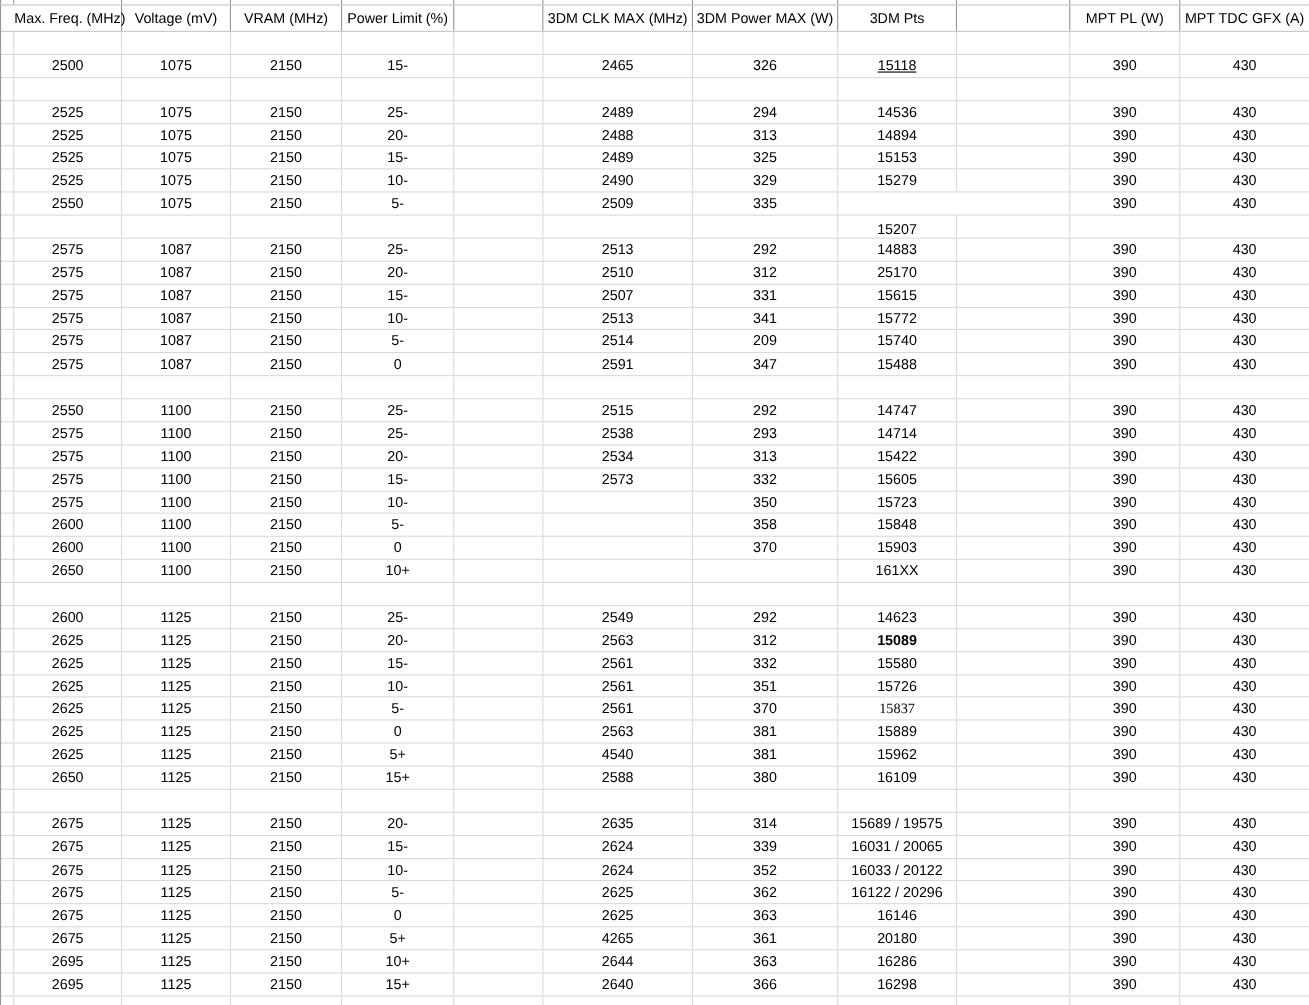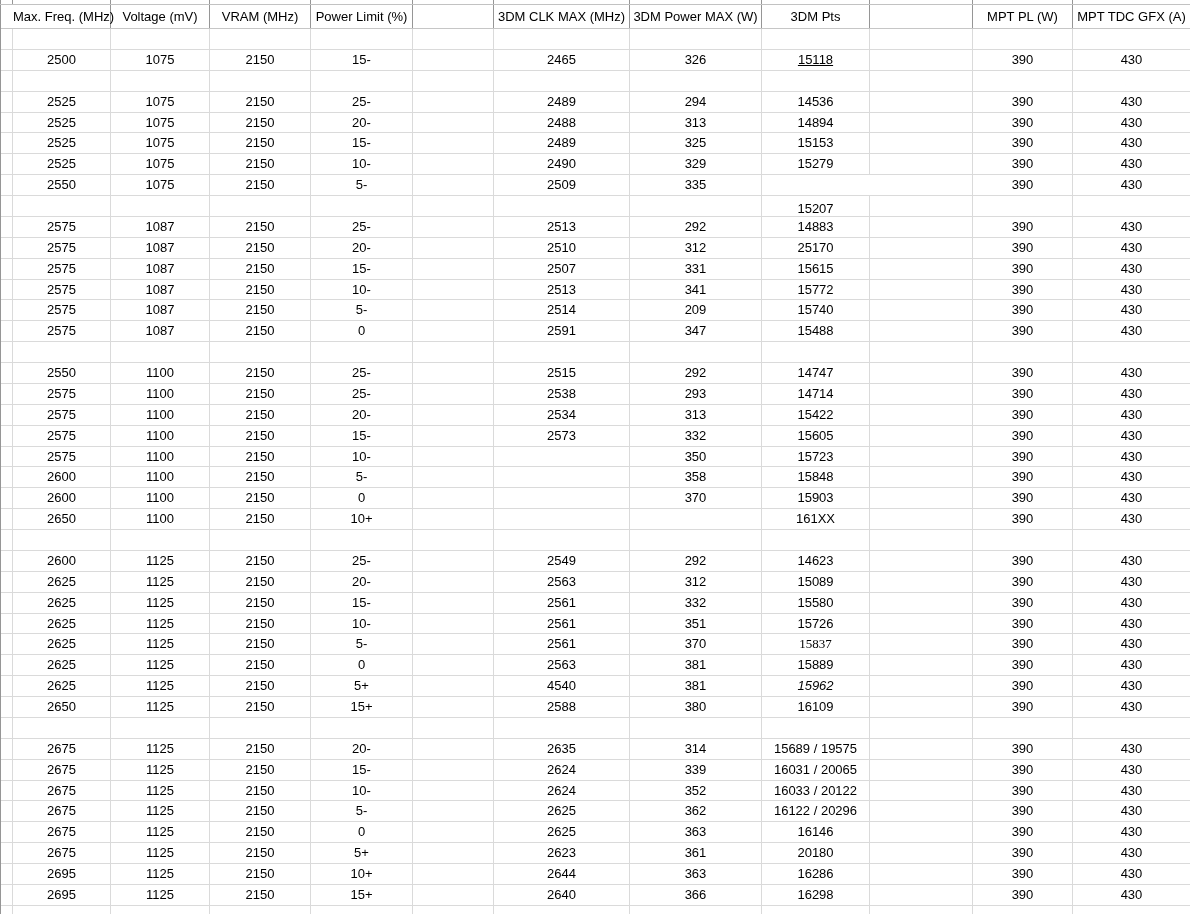--- a/index.html
+++ b/index.html
@@ -453,21 +453,21 @@
       </div>
       <div class="row">
         <div class="cell" style="width: 13px;"></div>
         <div class="cell" style="width: 98px;">2625</div>
         <div class="cell" style="width: 99px;">1125</div>
         <div class="cell" style="width: 101px;">2150</div>
         <div class="cell" style="width: 102px;">20-</div>
         <div class="cell" style="width: 81px;"></div>
         <div class="cell" style="width: 136px;">2563</div>
         <div class="cell" style="width: 132px;">312</div>
-        <div class="cell" style="width: 108px;">15089</div>
+        <div class="cell" style="width: 108px; font-weight: bold;">15089</div>
         <div class="cell" style="width: 103px;"></div>
         <div class="cell" style="width: 100px;">390</div>
         <div class="cell" style="width: 117px;">430</div>
       </div>
       <div class="row">
         <div class="cell" style="width: 13px;"></div>
         <div class="cell" style="width: 98px;">2625</div>
         <div class="cell" style="width: 99px;">1125</div>
         <div class="cell" style="width: 101px;">2150</div>
         <div class="cell" style="width: 102px;">15-</div>
@@ -523,21 +523,21 @@
       </div>
       <div class="row">
         <div class="cell" style="width: 13px;"></div>
         <div class="cell" style="width: 98px;">2625</div>
         <div class="cell" style="width: 99px;">1125</div>
         <div class="cell" style="width: 101px;">2150</div>
         <div class="cell" style="width: 102px;">5+</div>
         <div class="cell" style="width: 81px;"></div>
         <div class="cell" style="width: 136px;">4540</div>
         <div class="cell" style="width: 132px;">381</div>
-        <div class="cell" style="width: 108px; font-style: italic;">15962</div>
+        <div class="cell" style="width: 108px;">15962</div>
         <div class="cell" style="width: 103px;"></div>
         <div class="cell" style="width: 100px;">390</div>
         <div class="cell" style="width: 117px;">430</div>
       </div>
       <div class="row">
         <div class="cell" style="width: 13px;"></div>
         <div class="cell" style="width: 98px;">2650</div>
         <div class="cell" style="width: 99px;">1125</div>
         <div class="cell" style="width: 101px;">2150</div>
         <div class="cell" style="width: 102px;">15+</div>
@@ -633,21 +633,21 @@
         <div class="cell" style="width: 100px;">390</div>
         <div class="cell" style="width: 117px;">430</div>
       </div>
       <div class="row">
         <div class="cell" style="width: 13px;"></div>
         <div class="cell" style="width: 98px;">2675</div>
         <div class="cell" style="width: 99px;">1125</div>
         <div class="cell" style="width: 101px;">2150</div>
         <div class="cell" style="width: 102px;">5+</div>
         <div class="cell" style="width: 81px;"></div>
-        <div class="cell" style="width: 136px;">2623</div>
+        <div class="cell" style="width: 136px;">4265</div>
         <div class="cell" style="width: 132px;">361</div>
         <div class="cell" style="width: 108px;">20180</div>
         <div class="cell" style="width: 103px;"></div>
         <div class="cell" style="width: 100px;">390</div>
         <div class="cell" style="width: 117px;">430</div>
       </div>
       <div class="row">
         <div class="cell" style="width: 13px;"></div>
         <div class="cell" style="width: 98px;">2695</div>
         <div class="cell" style="width: 99px;">1125</div>

